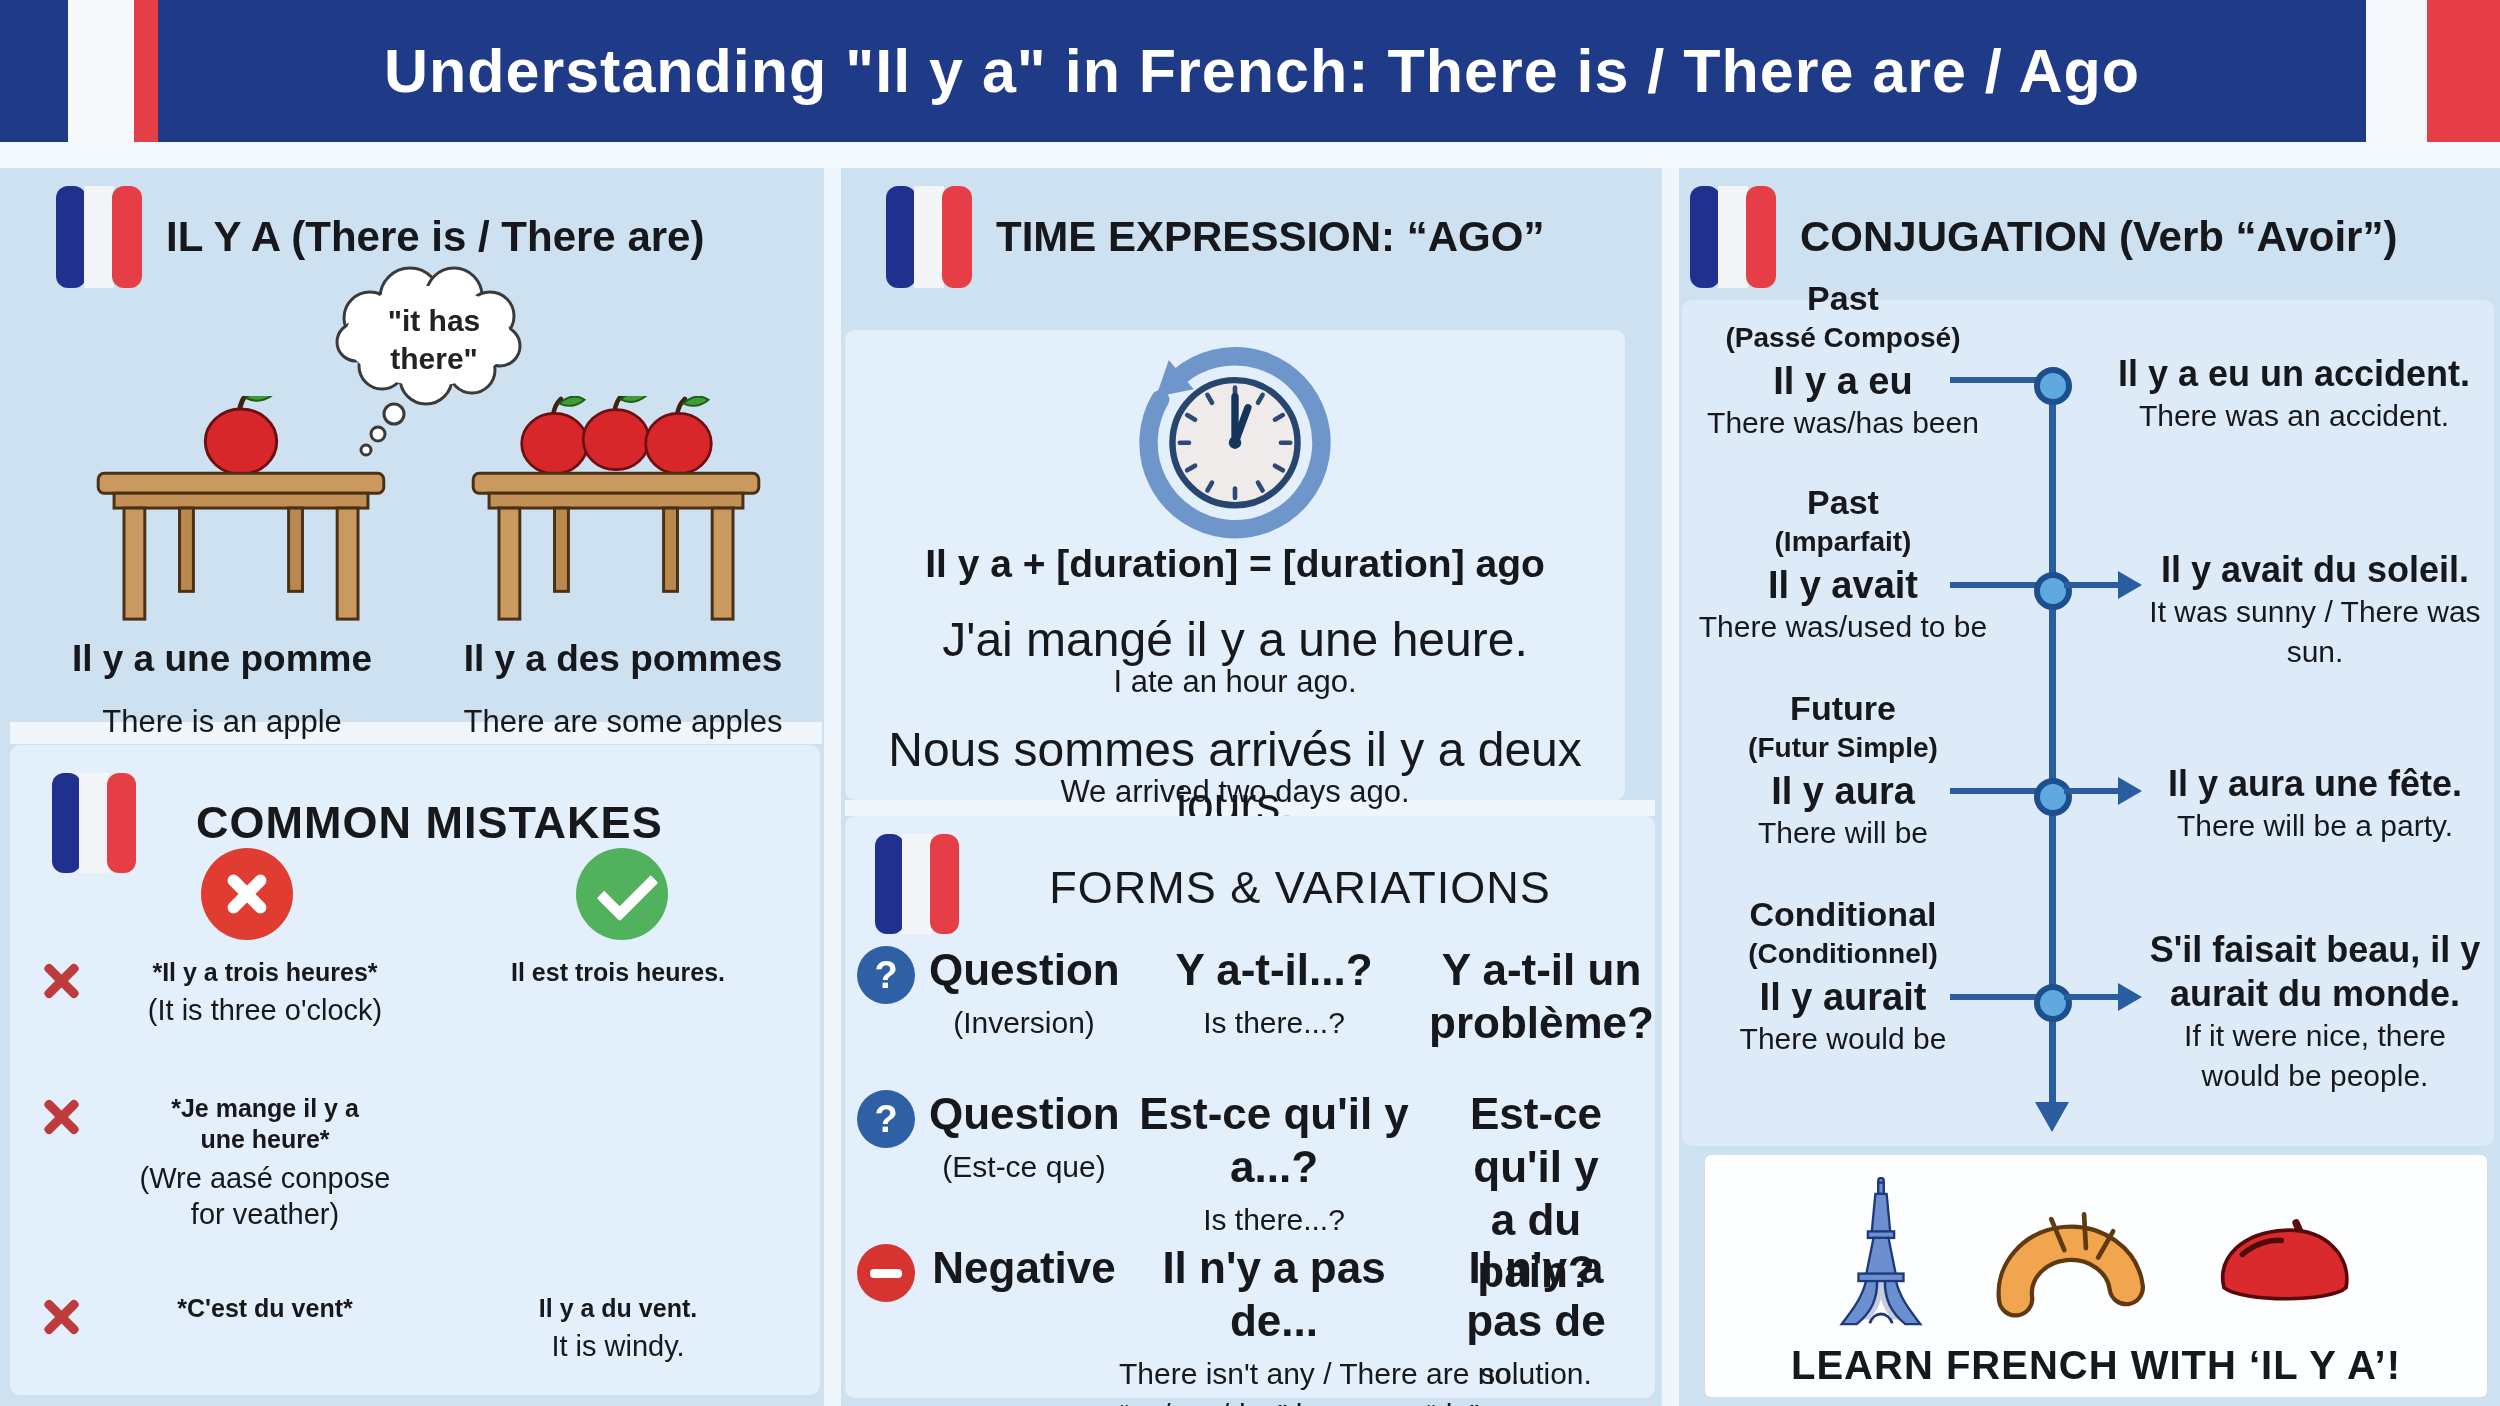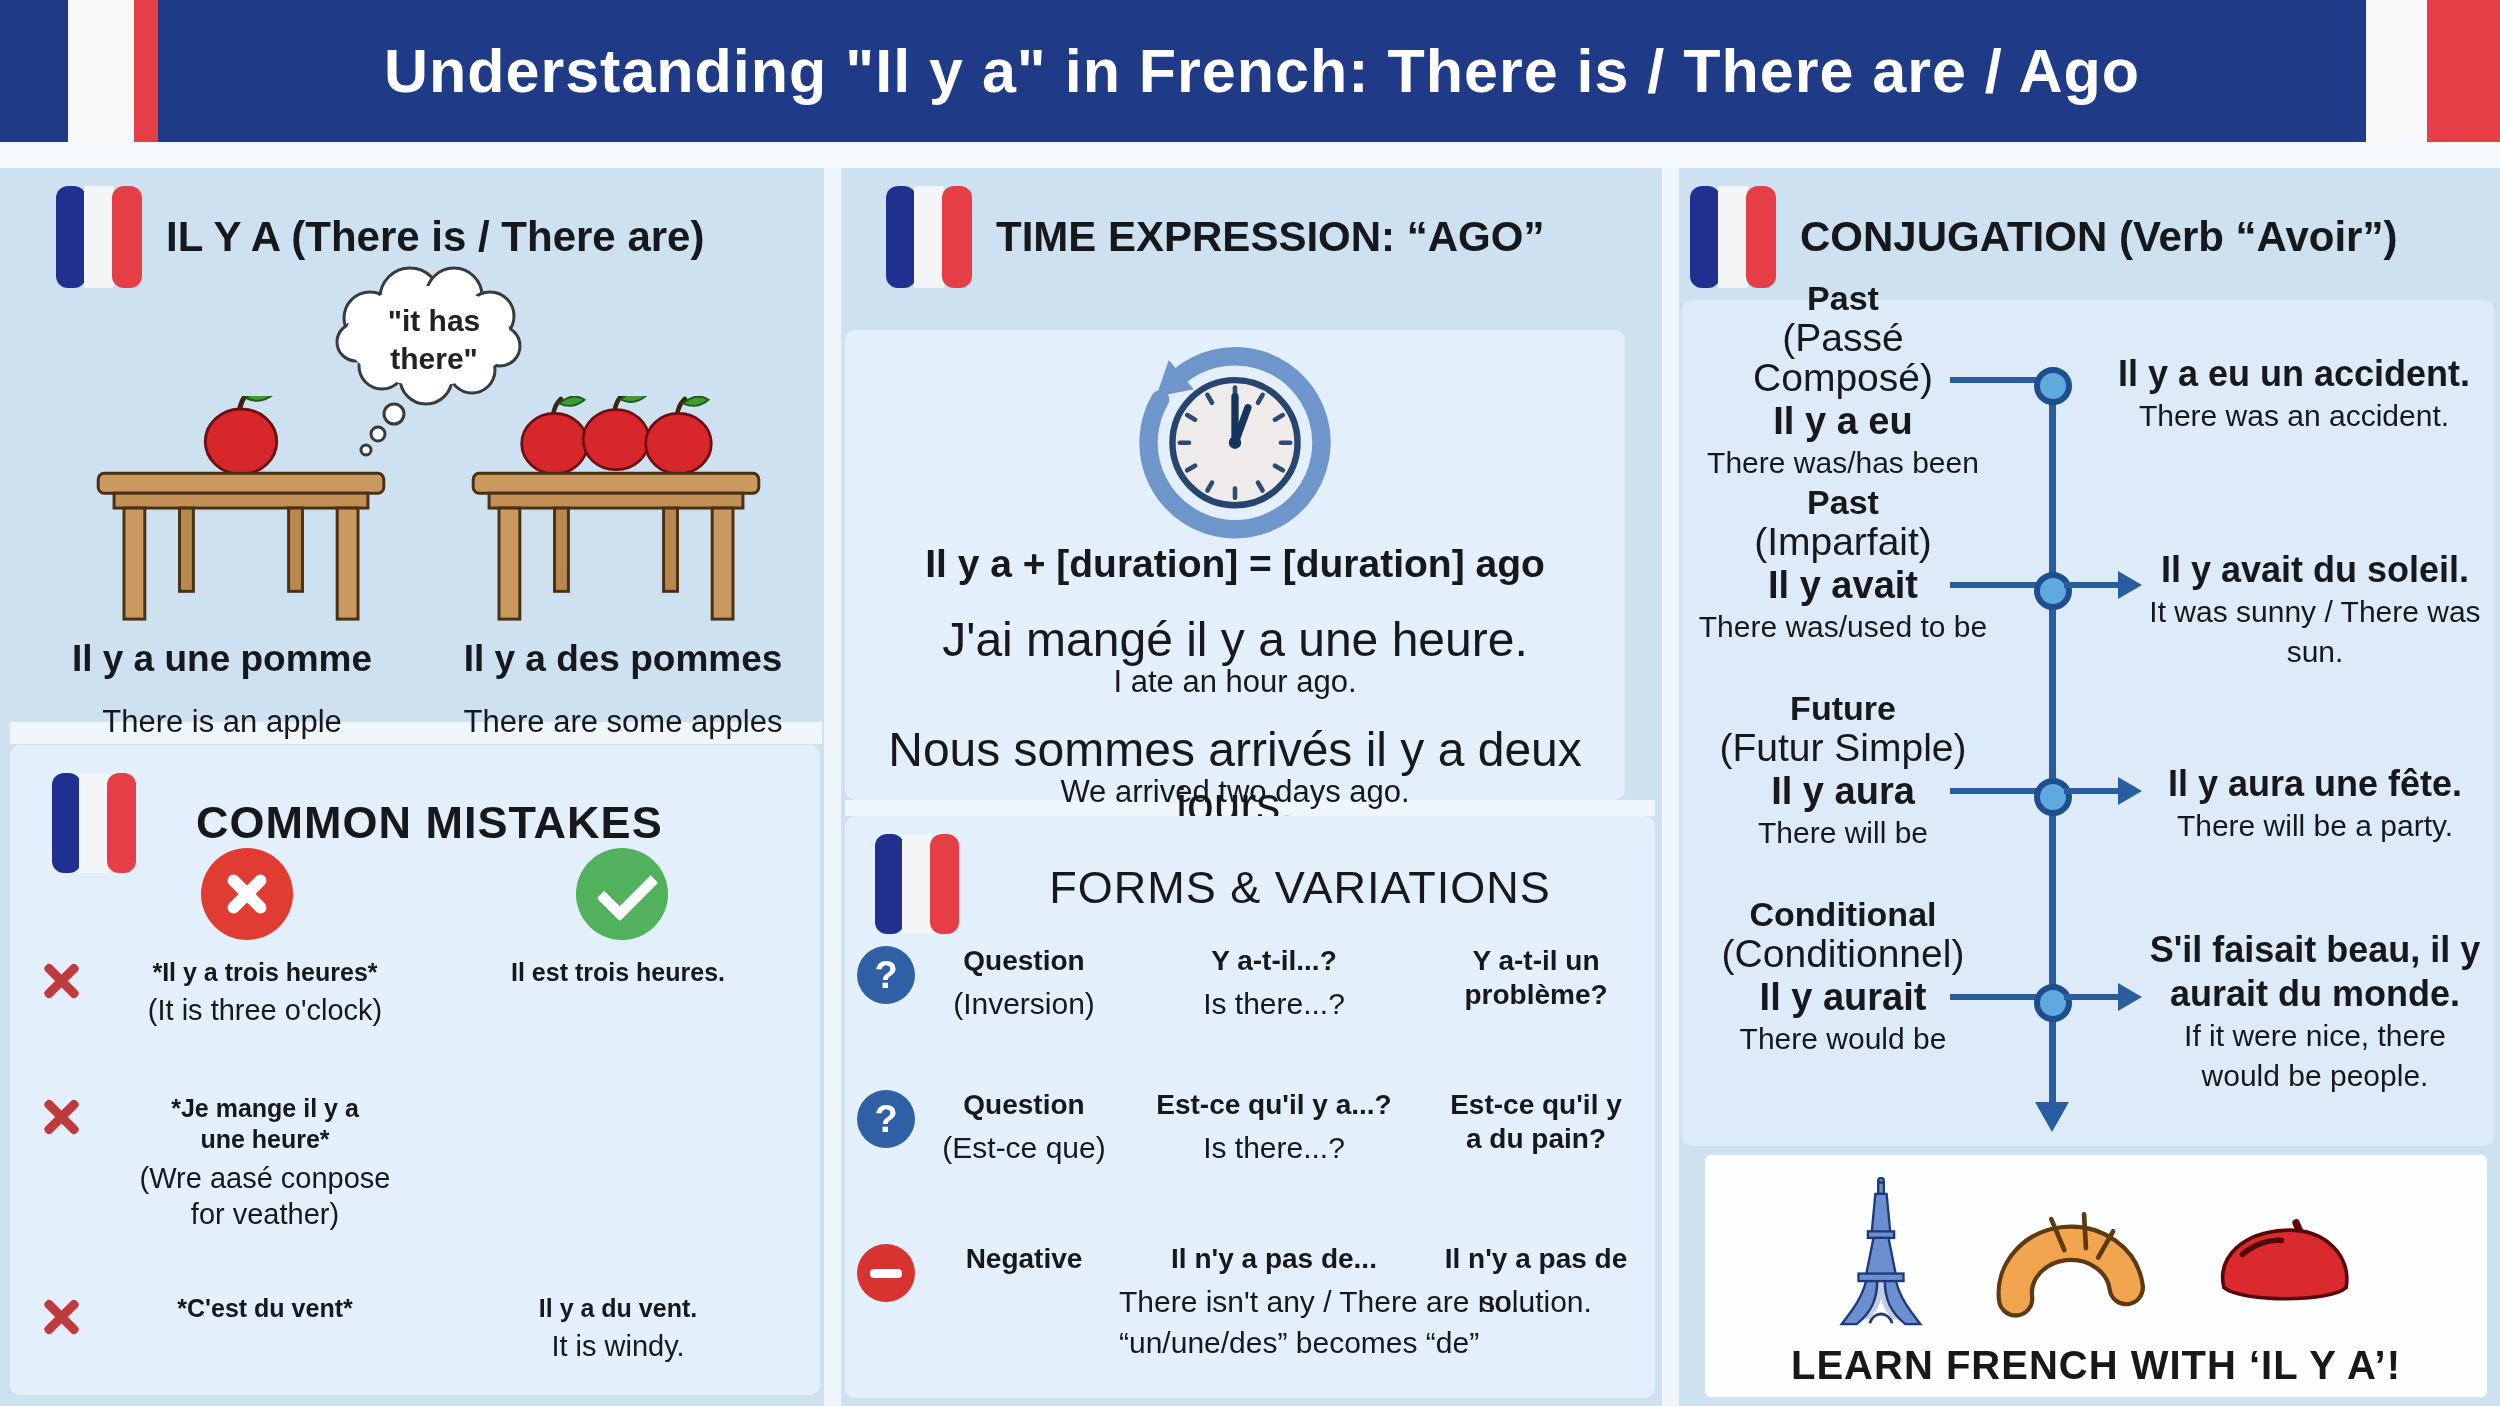--- a/index.html
+++ b/index.html
@@ -55,26 +55,26 @@
   .formula{font-size:39px;font-weight:bold;}
   .ex-fr{font-size:48px;font-weight:normal;}
   .ex-en{font-size:31px;}
   .f-h2{position:absolute;left:130px;right:30px;top:46px;text-align:center;font-size:45px;font-weight:normal;letter-spacing:1px;margin:0;}
   .f-row{position:absolute;left:12px;right:12px;display:grid;grid-template-columns:72px 190px 310px 1fr;align-items:start;}
   .q-badge{width:58px;height:58px;border-radius:50%;background:#2f5fa5;color:#fff;display:flex;
            align-items:center;justify-content:center;font-size:38px;font-weight:bold;margin-top:2px;}
   .neg-badge{position:relative;width:58px;height:58px;border-radius:50%;background:#d73330;margin-top:2px;}
   .neg-badge::after{content:"";position:absolute;left:13px;top:25px;width:32px;height:9px;background:#fff;border-radius:4px;}
   .f-cell{text-align:center;}
-  .f-b{font-size:28px;font-weight:bold;line-height:1.2;}
+  .f-b{font-size:44px;font-weight:bold;line-height:1.2;}
   .f-s{font-size:30px;line-height:1.3;margin-top:6px;white-space:nowrap;}
   
   .c-left{position:absolute;left:1688px;width:310px;text-align:center;}
   .c-t{font-size:34px;font-weight:bold;line-height:40px;}
-  .c-tf{font-size:39px;font-weight:normal;line-height:40px;}
+  .c-tf{font-size:28px;font-weight:bold;line-height:40px;}
   .c-f{font-size:38px;font-weight:bold;line-height:46px;}
   .c-m{font-size:30px;line-height:38px;}
   .c-right{position:absolute;}
   .c-rb{font-size:36px;font-weight:bold;line-height:44px;}
   .c-rs{font-size:30px;line-height:40px;}
   .tl-line{position:absolute;left:2049px;top:380px;width:7px;height:726px;background:#2a5d9f;}
   .tl-conn{position:absolute;left:1950px;width:92px;height:6px;background:#2a5d9f;}
   .tl-node{position:absolute;left:2034px;width:26px;height:26px;border-radius:50%;
            background:#5fa9de;border:6px solid #1d4e8f;}
   .tl-shaft{position:absolute;left:2064px;width:56px;height:6px;background:#2a5d9f;}

